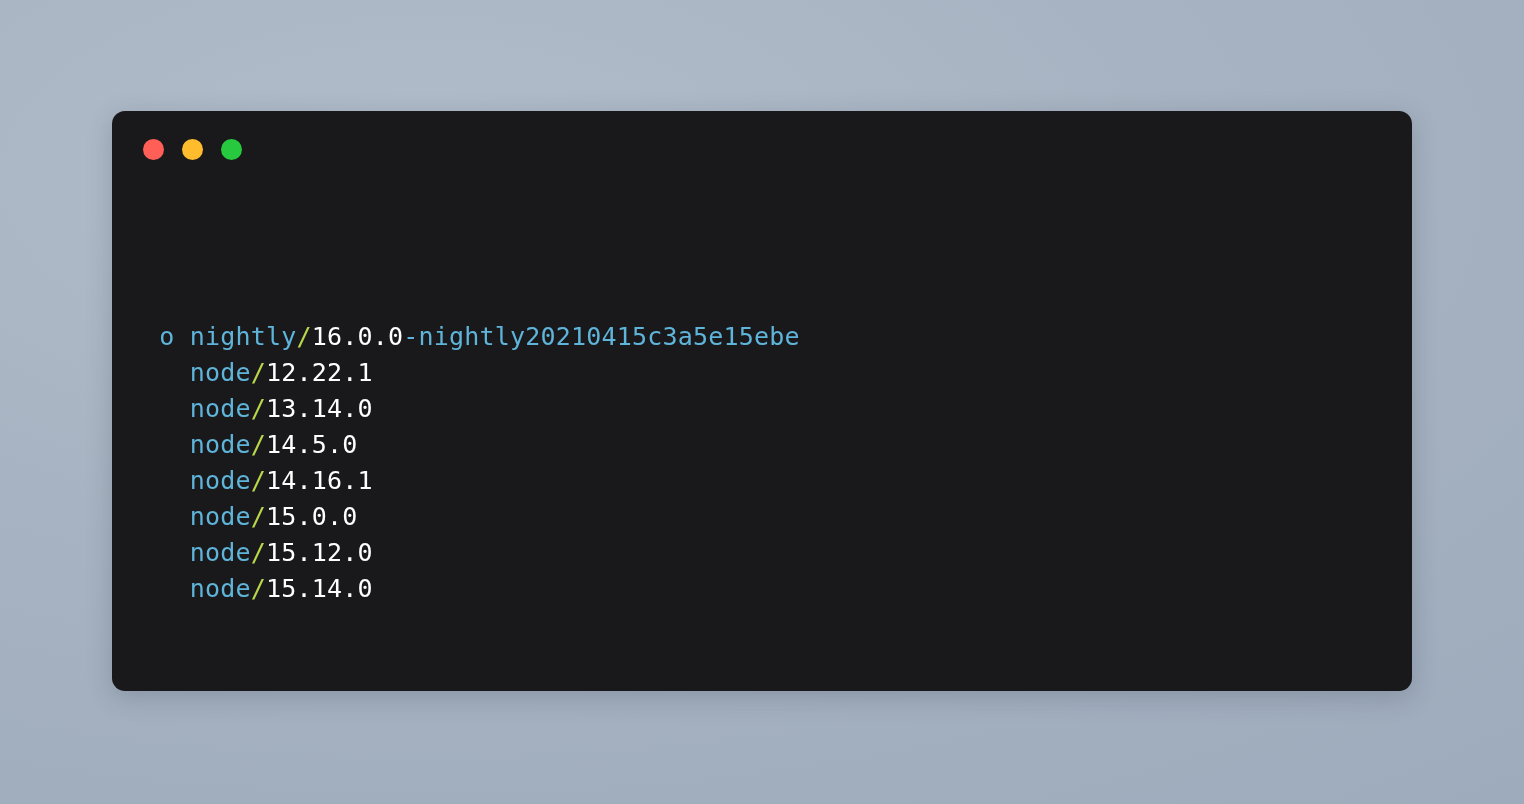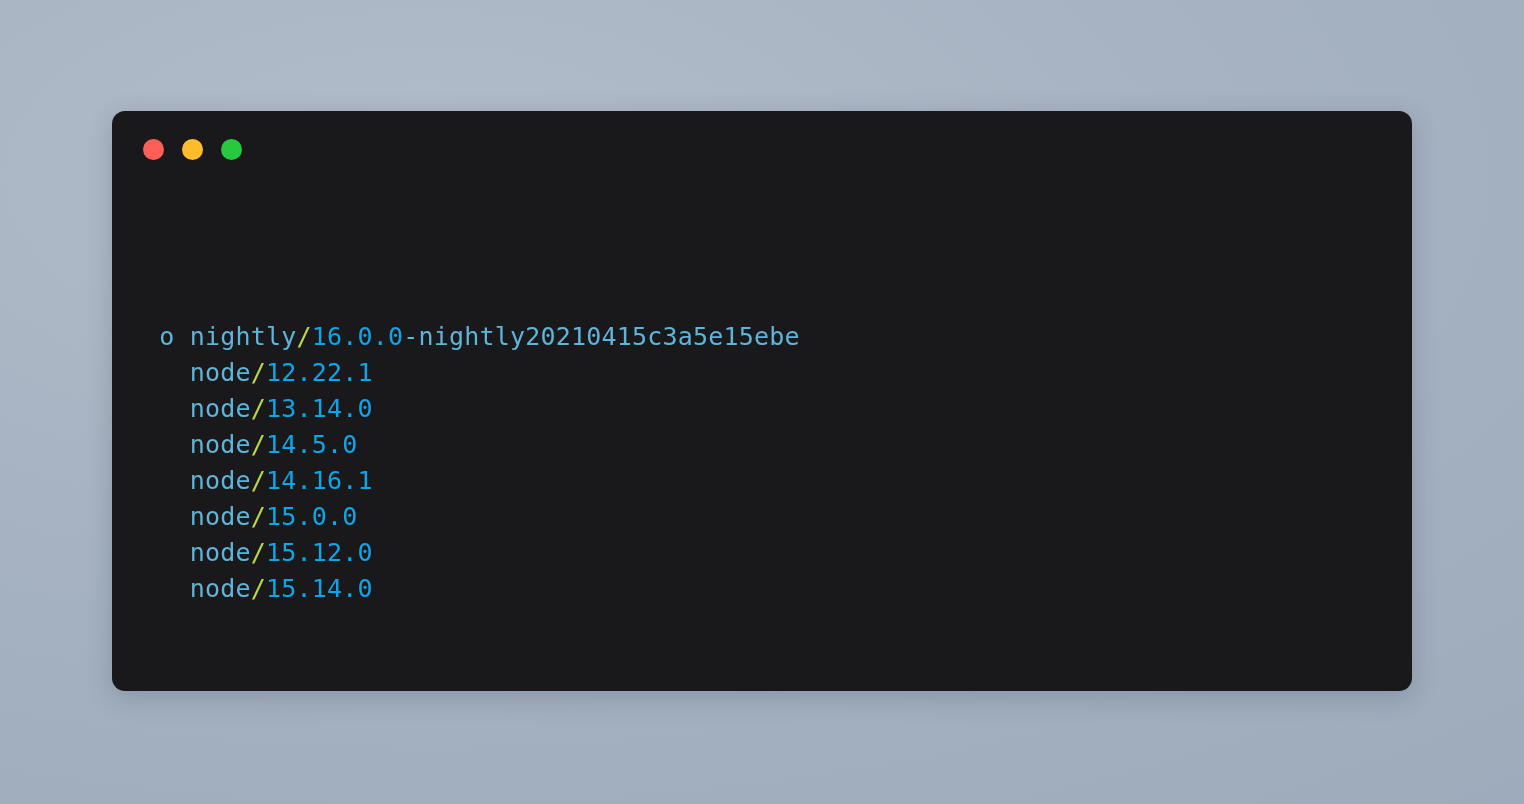--- a/index.html
+++ b/index.html
@@ -65,21 +65,21 @@
     white-space: pre;
   }
 
   .line { white-space: pre; }
 
   .marker-cell { display: inline; }
 
   
   .c-cyan   { color: #5fb4d9; }
   .c-slash  { color: #b9d94a; }
-  .c-red    { color: #0ea5e9; text-align: right; }
+  .c-red    { color: #ffffff; text-align: right; }
 
   #list { margin-top: 24px; }
 </style>
 </head>
 <body>
 
 <div id="desktop">
 
   <div id="terminal-window">
 

